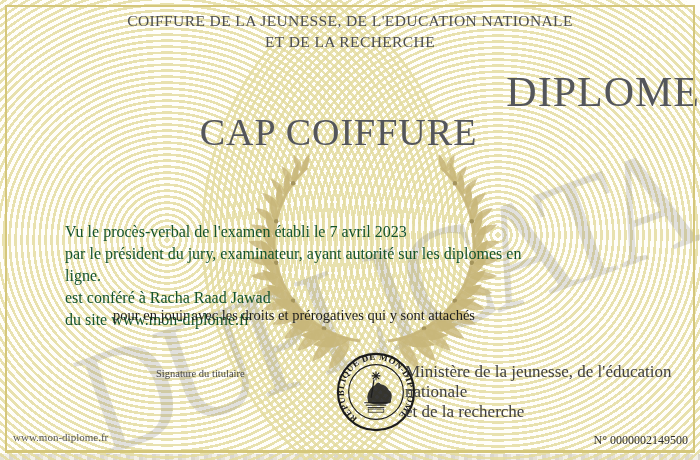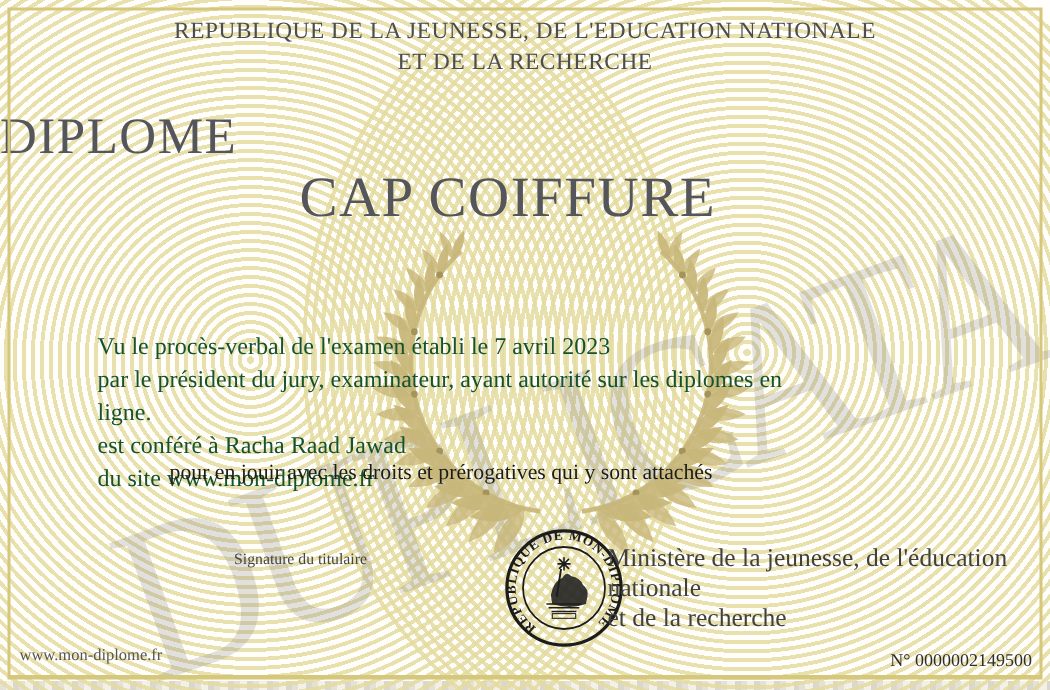--- a/index.html
+++ b/index.html
@@ -33,22 +33,22 @@
     pointer-events:none;
   }
   .edge-noise{
     position:absolute; left:0; bottom:0; width:700px; height:6px; z-index:0;
     background:repeating-linear-gradient(90deg,#cfc9b8 0 4px,#e9e5d9 4px 9px,#beb7a7 9px 13px);
     opacity:.55;
   }
   .txt{position:absolute; z-index:5;}
   .header{left:0; top:10px; width:700px; text-align:center;
     font-size:15.5px; line-height:21px; letter-spacing:.4px; color:#4b4d51;}
-  .title1{left:0; top:72px; width:700px; text-align:left;
-    font-size:34px; line-height:40px; color:#54565b; letter-spacing:1px;}
+  .title1{left:0; top:72px; width:700px; text-align:right;
+    font-size:42px; line-height:40px; color:#54565b; letter-spacing:1px;}
   .title2{left:0; top:112px; width:677px; text-align:center;
     font-size:38px; line-height:40px; color:#54565b; letter-spacing:1px;}
   .body-block{left:65px; top:180px; width:480px;
     font-size:16px; line-height:22px; color:#14532d;margin-top:41px;}
   .rights{left:113px; top:307px; width:420px;
     font-size:14.5px; color:#1c1c1c;}
   .sig{left:156px; top:368px; font-size:10.5px; color:#454545;}
   .ministry{left:405px; top:362px; width:270px;
     font-size:17px; line-height:20px; color:#404040;}
   .site{left:13px; top:431px; font-size:11px; color:#555555;}
@@ -143,21 +143,21 @@
       <circle cx="324" cy="328.6025403784439" r="2.3" fill="#a4945c"></circle>
       <path d="M0,0 Q10.899999999999999,-15.161999999999997 0,-36.099999999999994 Q-10.899999999999999,-15.161999999999997 0,0" transform="translate(336.5393406584088,334.71838545667873) rotate(222.2248594311681)" fill="#c8b67a" fill-opacity="0.8"></path>
       <path d="M0,0 Q10.899999999999999,-15.161999999999997 0,-36.099999999999994 Q-10.899999999999999,-15.161999999999997 0,0" transform="translate(336.5393406584088,334.71838545667873) rotate(269.16634582208246)" fill="#c8b67a" fill-opacity="0.92"></path>
       <path d="M0,0 Q11.25,-15.645 0,-37.25 Q-11.25,-15.645 0,0" transform="translate(349.8078104400332,339.02957262759963) rotate(214.2248594311681)" fill="#c8b67a" fill-opacity="0.8"></path>
       <path d="M0,0 Q11.25,-15.645 0,-37.25 Q-11.25,-15.645 0,0" transform="translate(349.8078104400332,339.02957262759963) rotate(261.16634582208246)" fill="#c8b67a" fill-opacity="0.92"></path>
     </svg>
 
   <div class="frame"></div>
 
   <div class="txt header">
-    <div>REPUBLIQUE DE LA JEUNESSE, DE L'EDUCATION NATIONALE</div>
+    <div>COIFFURE DE LA JEUNESSE, DE L'EDUCATION NATIONALE</div>
     <div>ET DE LA RECHERCHE</div>
   </div>
 
   <div class="txt title1">DIPLOME</div>
   <div class="txt title2">CAP COIFFURE</div>
 
   <div class="txt body-block">
     <div>Vu le procès-verbal de l'examen établi le 7 avril 2023</div>
     <div>par le président du jury, examinateur, ayant autorité sur les diplomes en ligne.</div>
     <div>est conféré à Racha Raad Jawad</div>

